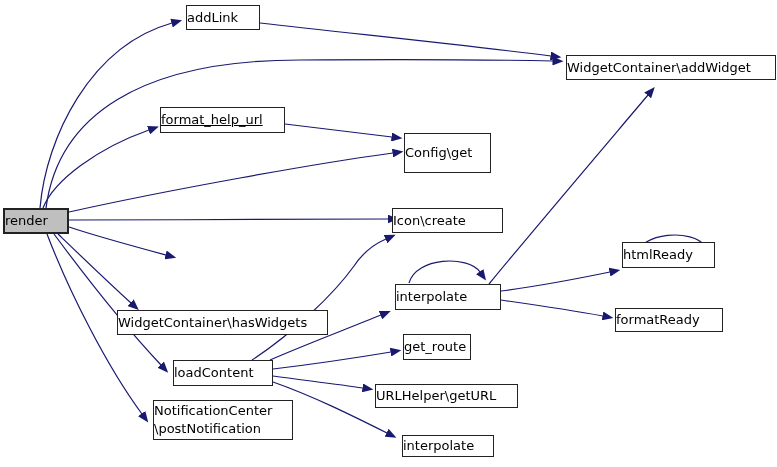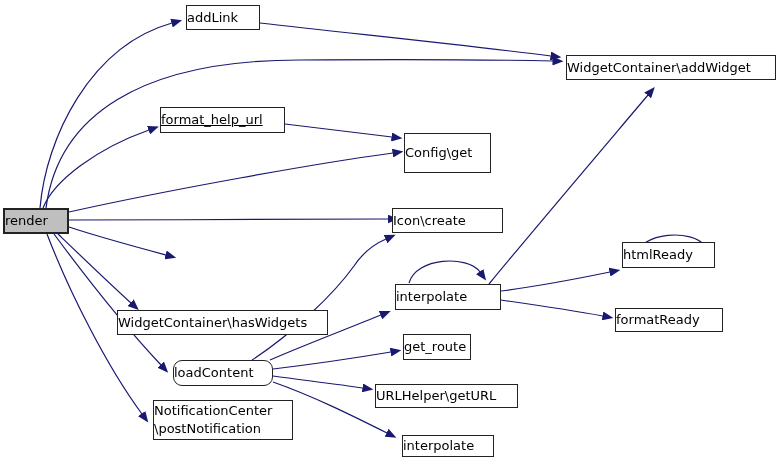--- a/index.html
+++ b/index.html
@@ -107,21 +107,21 @@
 
   <div class="node" style="left:392px; top:208px; width:111px;  height:25px;">
     <span>Icon\create</span>
   </div>
 
 
   <div class="node" style="left:117px; top:310px; width:211px; height:25px;">
     <span>WidgetContainer\hasWidgets</span>
   </div>
 
-  <div class="node" style="left:173px; top:360px; width:100px; height:26px;border-radius:9px;">
+  <div class="node" style="left:173px; top:360px; width:100px; height:26px;">
     <span>loadContent</span>
   </div>
 
   <div class="node" style="left:153px; top:400px; width:140px; height:40px;">
     <span>NotificationCenter</span>
     <span>\postNotification</span>
   </div>
 
   <div class="node" style="left:395px; top:284px; width:106px; height:26px;">
     <span>interpolate</span>

